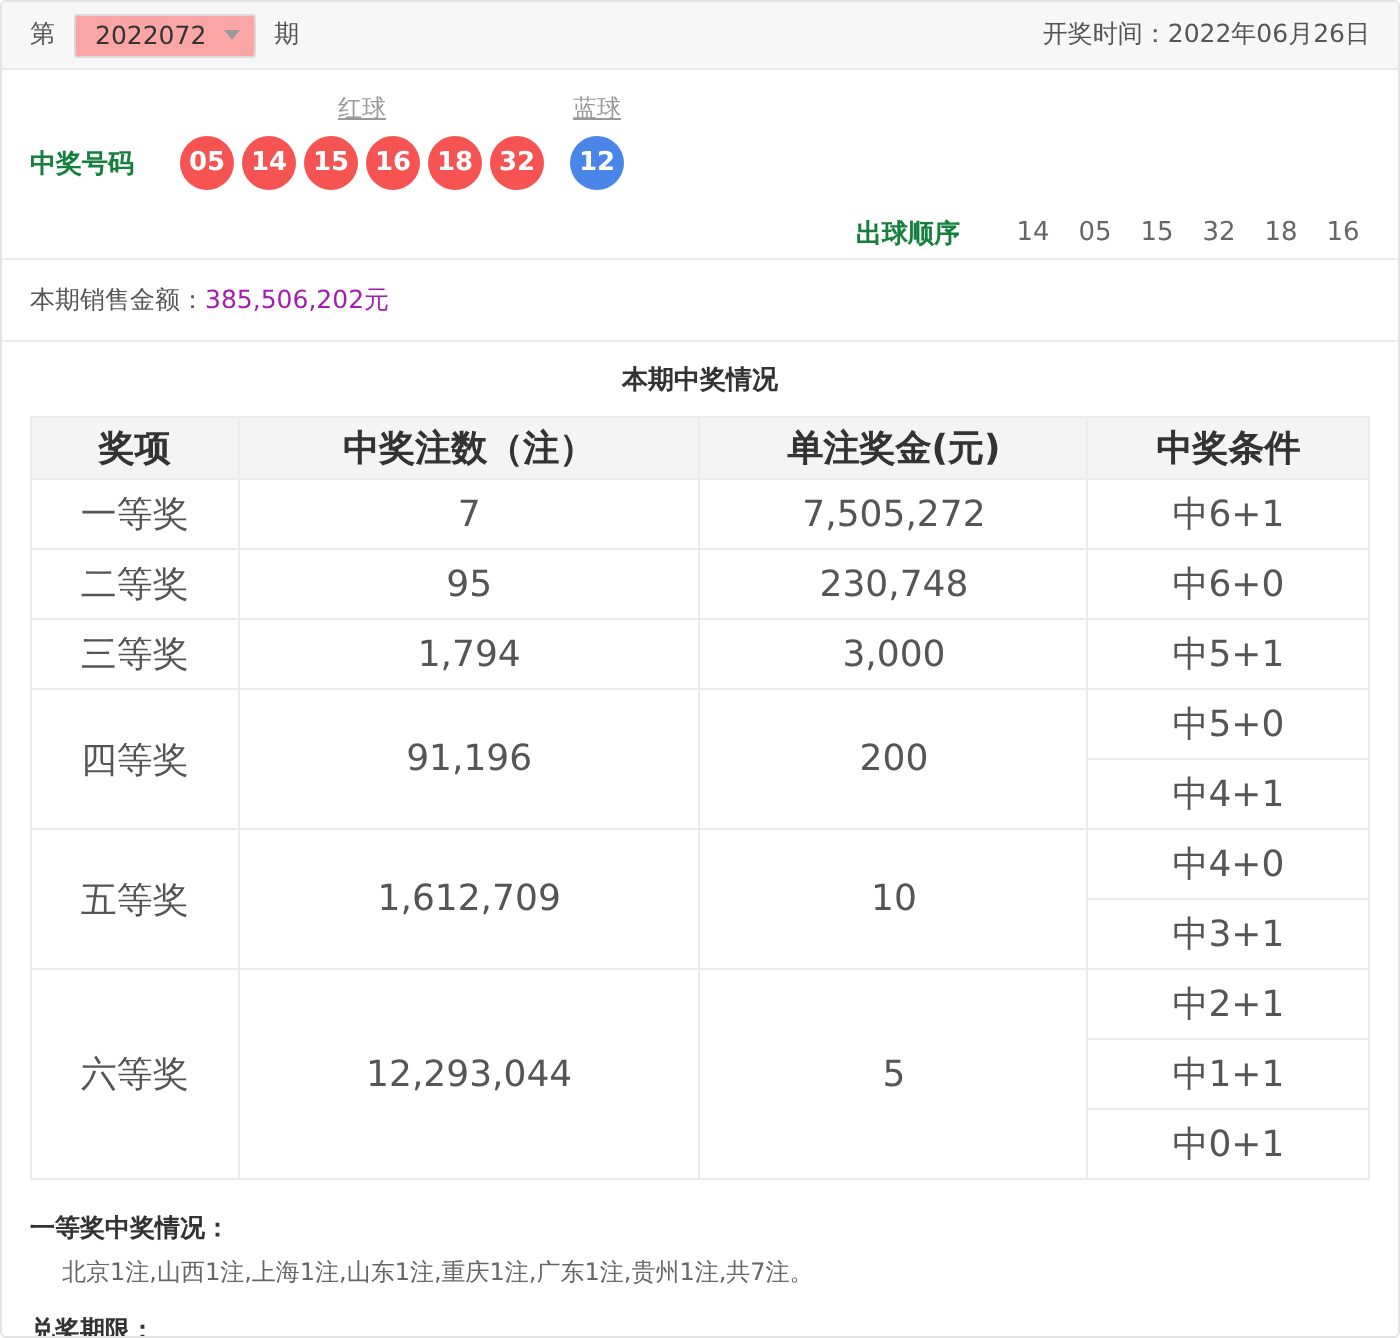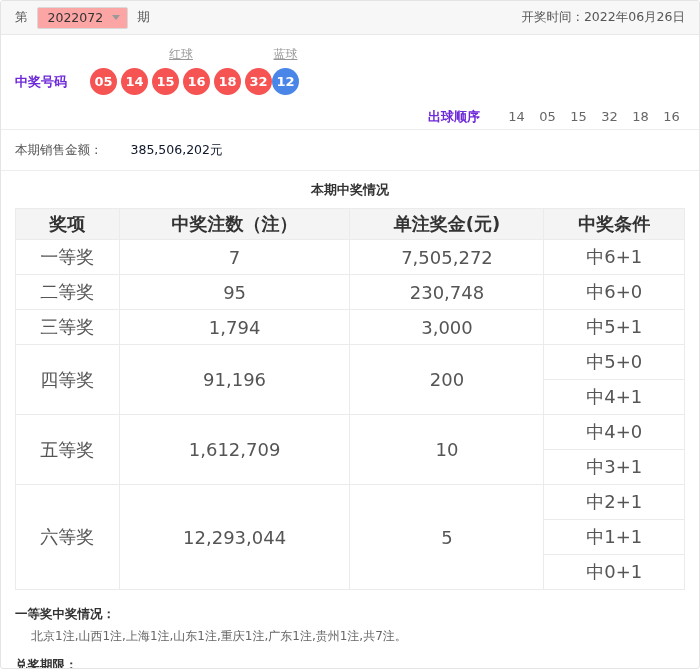--- a/index.html
+++ b/index.html
@@ -22,41 +22,41 @@
     color:#333; cursor:pointer; min-width:84px; justify-content:space-between;
   }
   .caret {
     width:0; height:0; border-left:4px solid transparent;
     border-right:4px solid transparent; border-top:5px solid #999;
     display:inline-block;
   }
   
   .balls-section { padding:9px 14px 4px; }
   .row { display:flex; align-items:center; }
-  .label-col { width:75px; font-size:13px; font-weight:bold; color:#6d28d9; flex:none; }
+  .label-col { width:75px; font-size:13px; font-weight:bold; color:#15803d; flex:none; }
   .red-group { width:182px; display:flex; gap:4px; flex:none; }
   .red-group.centered { justify-content:center; }
-  .blue-slot { width:27px; display:flex; justify-content:center; flex:none; white-space:nowrap; }
+  .blue-slot { width:27px; margin-left:13px; display:flex; justify-content:center; flex:none; white-space:nowrap; }
   .labels-row { height:20px; font-size:12px; color:#999;text-decoration:underline; }
   .balls-row { margin-top:4px; }
   .ball {
     width:27px; height:27px; border-radius:50%; color:#fff; font-weight:bold;
     font-size:13px; display:flex; align-items:center; justify-content:center; flex:none;
   }
   .ball.red  { background:var(--red-ball,#f65353); }
   .ball.blue { background:var(--blue-ball,#4a86e8); }
   .order-row { margin-top:13px; font-size:13px; color:#666; height:17px;justify-content:flex-end; }
   .order-num { width:27px; text-align:center; flex:none; }
   
   .pool-row {
     height:40px; line-height:40px; border-top:1px solid #ededed; border-bottom:1px solid #ededed;
     padding:0 14px; font-size:12.5px; color:#555; display:flex; gap:30px; white-space:nowrap;
   }
   .pool-value { color:var(--accent-red,#fa4f4f); font-weight:bold; }
-  .sales-value { color:#0f172a;margin-left:28px; }
+  .sales-value { color:#a21caf; }
   
   .table-section { padding:0 14px; }
   .table-title { text-align:center; font-size:13px; font-weight:bold; color:#333; padding:10px 0 9px; }
   table.prize { width:100%; border-collapse:collapse; table-layout:fixed; }
   .prize th, .prize td { border:1px solid #ebebeb; text-align:center; font-size:18px; }
   .prize th { background:#f4f4f4; height:28px; color:#333; font-weight:bold; }
   .prize td { height:32px; color:#555; }
   
   .notes { padding:16px 14px 0; font-size:12px; }
   .note-title { font-weight:bold; color:#333; font-size:12.5px; margin:0 0 5px; }

